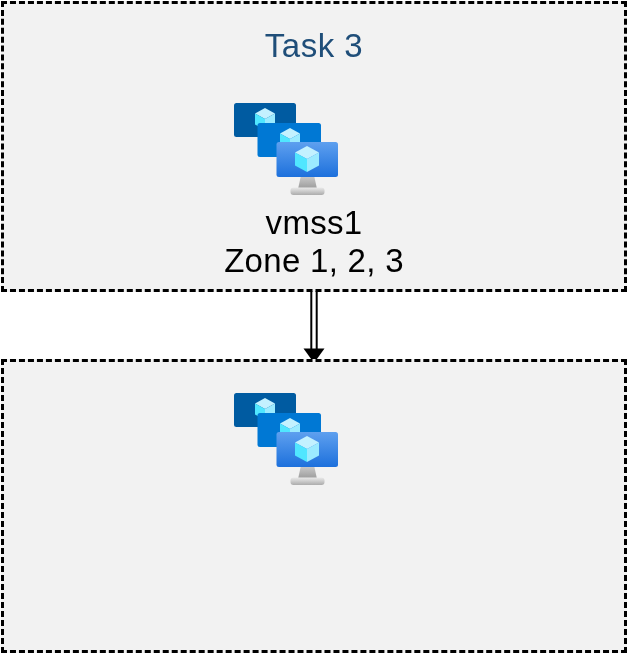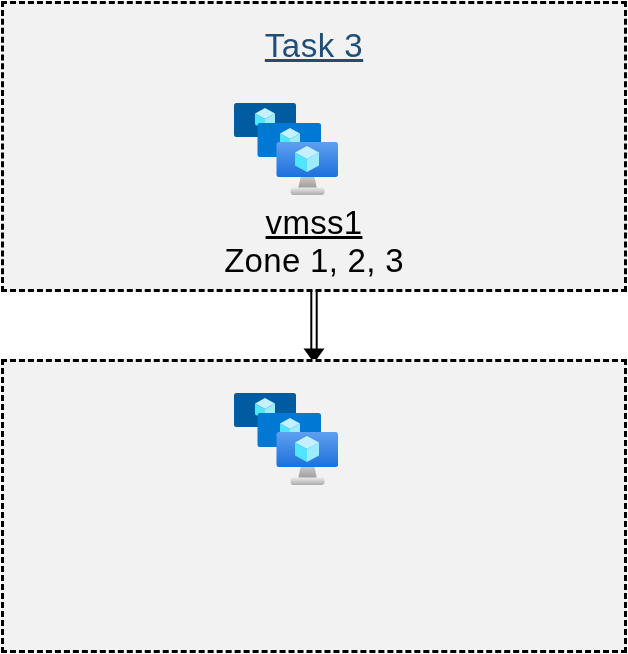--- a/index.html
+++ b/index.html
@@ -21,39 +21,38 @@
     align-items: center;
   }
   #task3-box { top: 1px;   height: 291px; }
   #task4-box { top: 359px; height: 294px; }
   .task-title {
     font-size: 33px;
     line-height: 40px;
     letter-spacing: 0.5px;
     color: #1F4E79;
     font-weight: 400;
-    text-decoration: underline;
   }
   #task3-box .task-title { margin-top: 22px; }
   #task4-box .task-title { margin-top: 30px; }
   .vmss-icon {
     position: relative;
     left: -28px;          
     width: 104px;
     height: 93px;
   }
   #task3-box .vmss-icon { margin-top: 37px; }
   #task4-box .vmss-icon { margin-top: 31px; }
   .caption {
     font-size: 33px;
     line-height: 38px;
     letter-spacing: 0.3px;
     color: #000000;
   }
-  #task3-box .caption-line1 { margin-top: 8px; text-decoration: underline; }
+  #task3-box .caption-line1 { margin-top: 8px; }
   #task4-box .caption-main  { margin-top: 20px; }
   .connector {
     position: absolute;
     left: 300px;
     top: 291px;
     width: 28px;
     height: 72px;
   }
 </style>
 </head>

